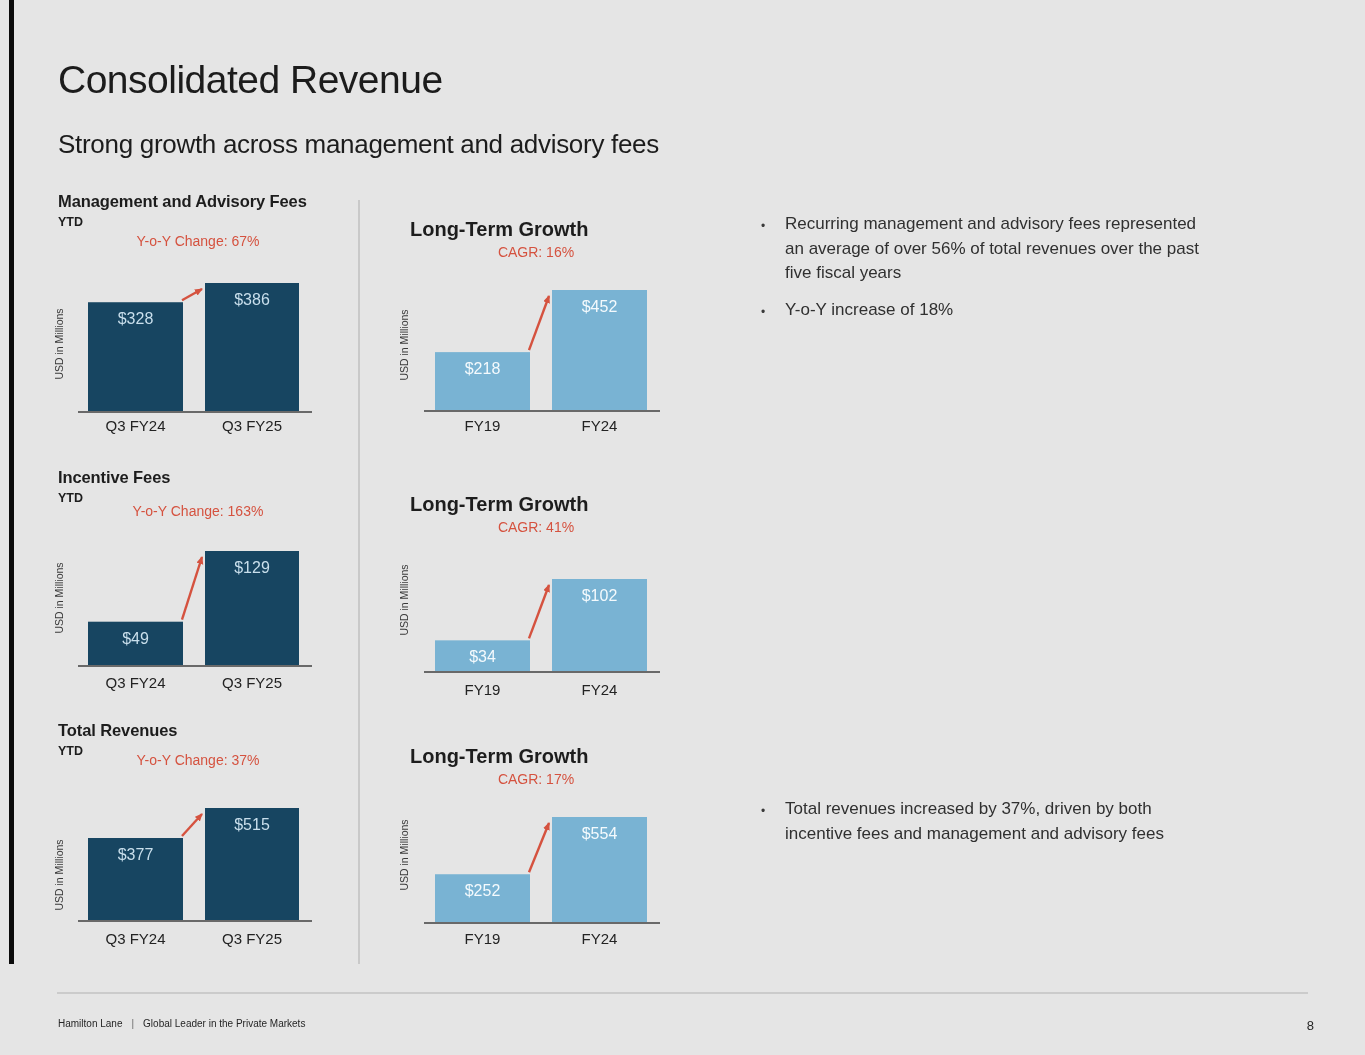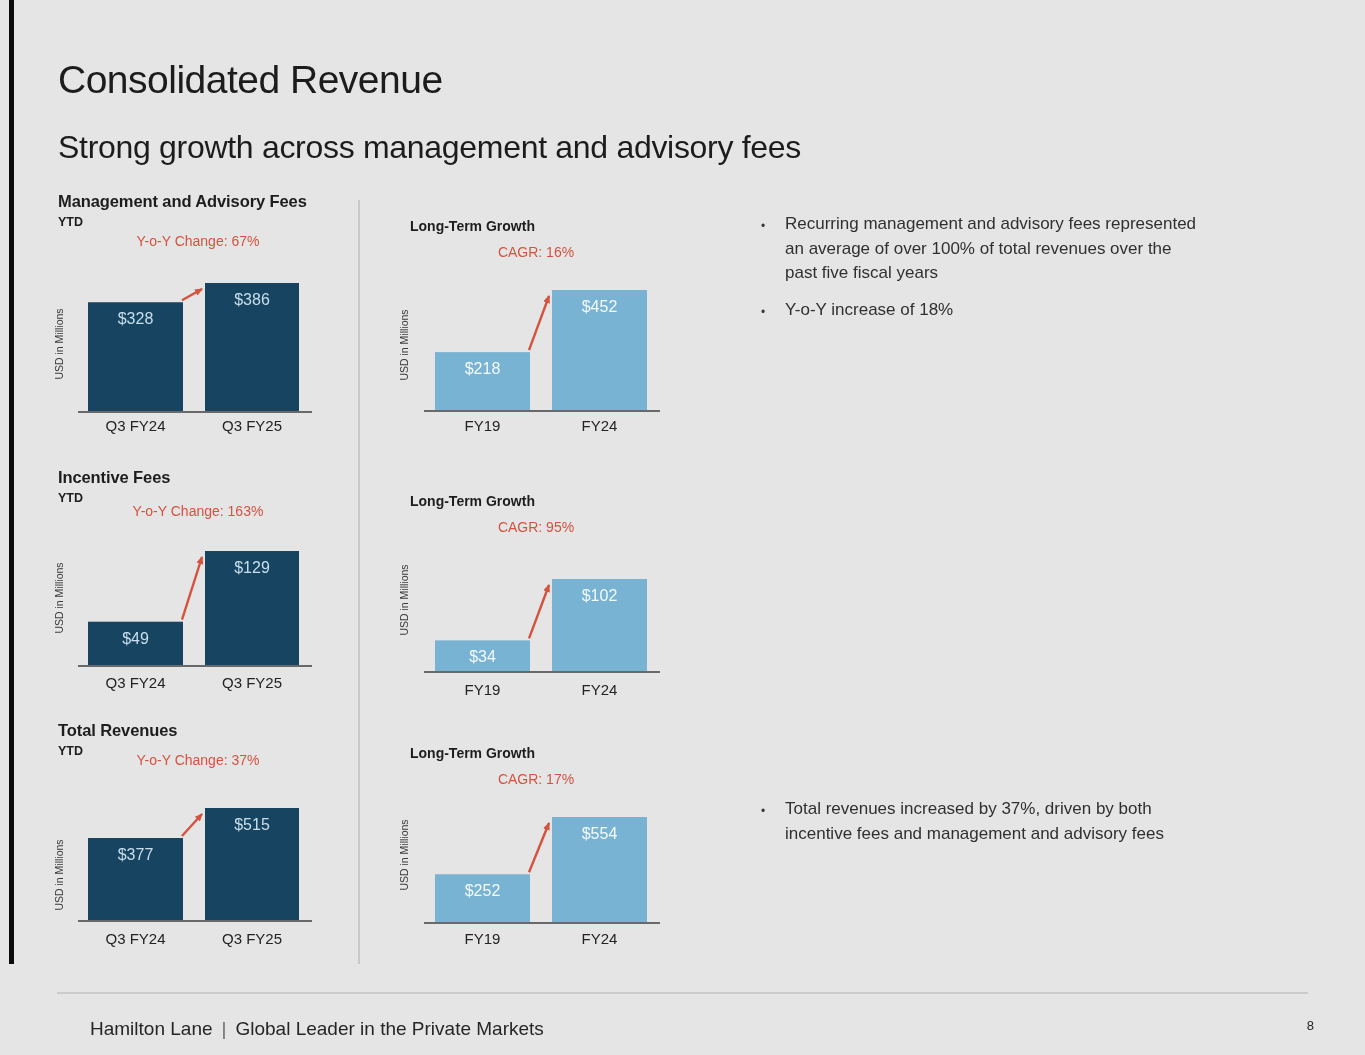--- a/index.html
+++ b/index.html
@@ -3,40 +3,40 @@
 <meta charset="utf-8">
 <style>
   * { margin:0; padding:0; box-sizing:border-box; }
   html,body { background:#ffffff; }
   body { font-family:"Liberation Sans", sans-serif; }
   .slide { position:relative; width:1365px; height:1055px; background:#e5e5e5; overflow:hidden; }
 
   .accent-bar { position:absolute; left:9px; top:0; width:5px; height:964px; background:#0b0b0b; }
 
   .title { position:absolute; left:58px; top:58px; font-size:39px; font-weight:400; color:#1c1c1c; letter-spacing:-0.5px; }
-  .subtitle { position:absolute; left:58px; top:129px; font-size:32px; font-weight:400; color:#1c1c1c; letter-spacing:-0.3px; }
+  .subtitle { position:absolute; left:58px; top:129px; font-size:26px; font-weight:400; color:#1c1c1c; letter-spacing:-0.3px; }
 
   .vdivider { position:absolute; left:358px; top:200px; width:2px; height:764px; background:#c9c9c9; }
 
   .sec-head { position:absolute; left:58px; font-size:16.5px; font-weight:700; color:#1d1d1d; letter-spacing:-0.1px;text-align:right; }
   .sec-period { position:absolute; left:58px; font-size:12.5px; font-weight:700; color:#1d1d1d;text-align:right; }
-  .lt-head { position:absolute; left:410px; font-size:14px; font-weight:700; color:#1d1d1d; }
+  .lt-head { position:absolute; left:410px; font-size:20px; font-weight:700; color:#1d1d1d; }
   .red-note { position:absolute; font-size:14px; font-weight:500; color:#d5523f; text-align:center; }
   .change-note { left:88px; width:220px; }
   .cagr-note { left:430px; width:212px; }
 
   #charts-layer { position:absolute; left:0; top:0; }
 
   .bullets { position:absolute; left:758px; width:450px; list-style:none; }
   .bullets li { position:relative; padding-left:27px; margin-bottom:12px;
                 font-size:17px; line-height:24.5px; color:#303030; max-width:447px; }
   .bullets li::before { content:"\2022"; position:absolute; left:3px; top:2px; font-size:12px; color:#3a3a3a; }
 
   .footer-divider { position:absolute; left:57px; top:992px; width:1251px; height:2px; background:#cbcbcb; }
-  .footer { position:absolute; left:58px; top:1018px; font-size:19px; color:#262626; display:flex; align-items:center;margin-left:32px; }
+  .footer { position:absolute; left:58px; top:1018px; font-size:10px; color:#262626; display:flex; align-items:center; }
   .footer .sep { margin:0 9px; color:#6b6b6b; font-weight:300; }
   .page-num { position:absolute; left:1290px; top:1018px; width:24px; text-align:right; font-size:13px; color:#262626; }
 </style>
 </head>
 <body>
 
 <div class="slide">
 
   <div class="accent-bar"></div>
 
@@ -44,29 +44,29 @@
   <div class="subtitle">Strong growth across management and advisory fees</div>
 
   <div class="vdivider"></div>
 
   <div class="sec-head" style="top:192px">Management and Advisory Fees</div>
   <div class="sec-period" style="top:215px">YTD</div>
   <div class="red-note change-note" style="top:233px">Y-o-Y Change: 67%</div>
   <div class="lt-head" style="top:218px">Long-Term Growth</div>
   <div class="red-note cagr-note" style="top:244px">CAGR: 16%</div>
   <ul class="bullets" style="top:212px" id="bullets-0">
-      <li>Recurring management and advisory fees represented an average of over 100% of total revenues over the past five fiscal years</li>
+      <li>Recurring management and advisory fees represented an average of over 56% of total revenues over the past five fiscal years</li>
       <li>Y-o-Y increase of 18%</li>
     </ul>
 
   <div class="sec-head" style="top:468px">Incentive Fees</div>
   <div class="sec-period" style="top:491px">YTD</div>
   <div class="red-note change-note" style="top:503px">Y-o-Y Change: 163%</div>
   <div class="lt-head" style="top:493px">Long-Term Growth</div>
-  <div class="red-note cagr-note" style="top:519px">CAGR: 95%</div>
+  <div class="red-note cagr-note" style="top:519px">CAGR: 41%</div>
 
   <div class="sec-head" style="top:721px">Total Revenues</div>
   <div class="sec-period" style="top:744px">YTD</div>
   <div class="red-note change-note" style="top:752px">Y-o-Y Change: 37%</div>
   <div class="lt-head" style="top:745px">Long-Term Growth</div>
   <div class="red-note cagr-note" style="top:771px">CAGR: 17%</div>
   <ul class="bullets" style="top:797px" id="bullets-2">
       <li>Total revenues increased by 37%, driven by both incentive fees and management and advisory fees</li>
     </ul>
 

